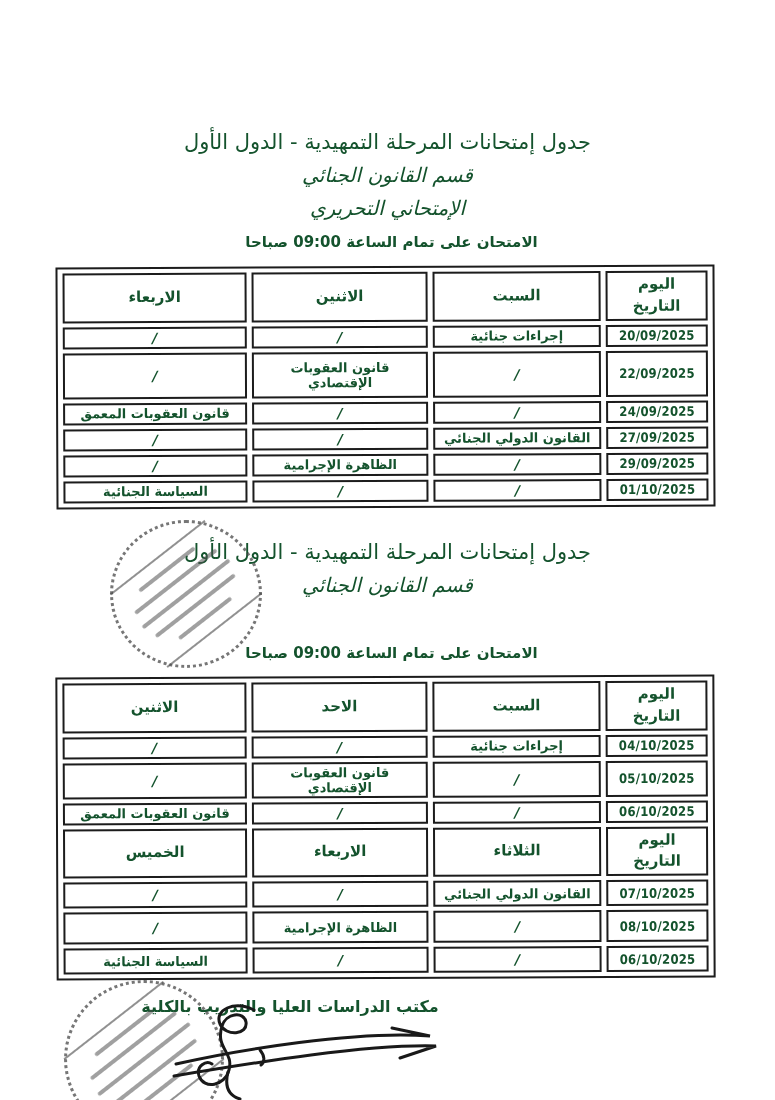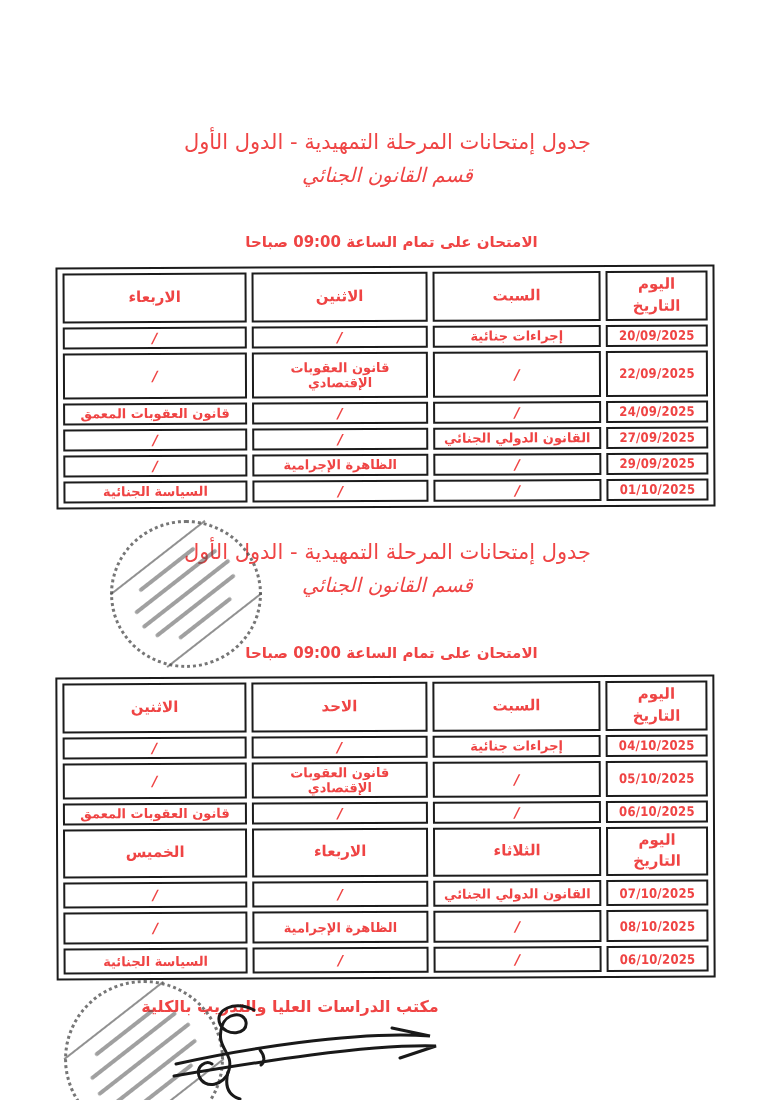--- a/index.html
+++ b/index.html
@@ -1,20 +1,20 @@
 <!DOCTYPE html>
 <html lang="ar"><head>
 <meta charset="utf-8">
 <style>
   * { margin:0; padding:0; box-sizing:border-box; }
   html,body { background:#e8e8e8; }
   .page {
     position:relative; width:775px; height:1100px; margin:0 auto;
     background:#ffffff; overflow:hidden;
-    font-family:"DejaVu Sans", sans-serif; color:#ef4444;
+    font-family:"DejaVu Sans", sans-serif; color:#14532d;
     direction:rtl;
   }
   
   .heading-block { position:absolute; left:0; width:775px; text-align:center; }
   .heading-block .h-line1 { font-size:21px; letter-spacing:-0.2px; }
   .heading-block .h-line2, .heading-block .h-line3 { font-size:20px; margin-top:9px;font-style:italic; }
   .time-note { position:absolute; left:4px; width:775px; text-align:center;
                font-size:15px; font-weight:bold; }
   
   .twrap { position:absolute; border:2px solid #1c1c1c; width:fit-content;
@@ -63,20 +63,21 @@
   #signature { position:absolute; left:168px; top:1002px; z-index:6; }
 </style>
 </head>
 <body>
 
 <div class="page">
 
   <div class="heading-block" style="top:130px;">
     <div class="h-line1">جدول إمتحانات المرحلة التمهيدية - الدول الأول</div>
     <div class="h-line2">قسم القانون الجنائي</div>
+    <div class="h-line3">الإمتحاني التحريري</div>
   </div>
   <div class="time-note" style="top:233px;">الامتحان على تمام الساعة 09:00 صباحا</div>
 
   <div class="twrap" style="left:56px; top:266px;">
     <table class="sched" id="table1">
       <colgroup>
           <col class="c-date">
           <col class="c-d1">
           <col class="c-d2">
           <col class="c-d3">

